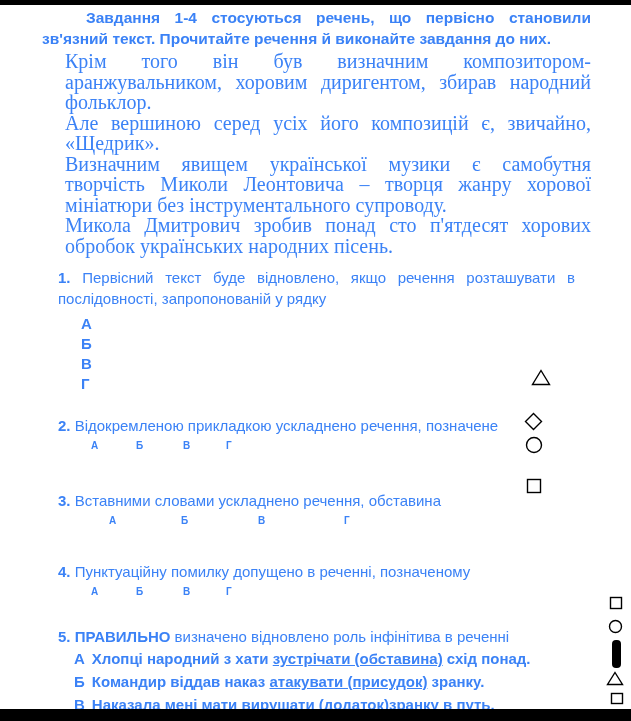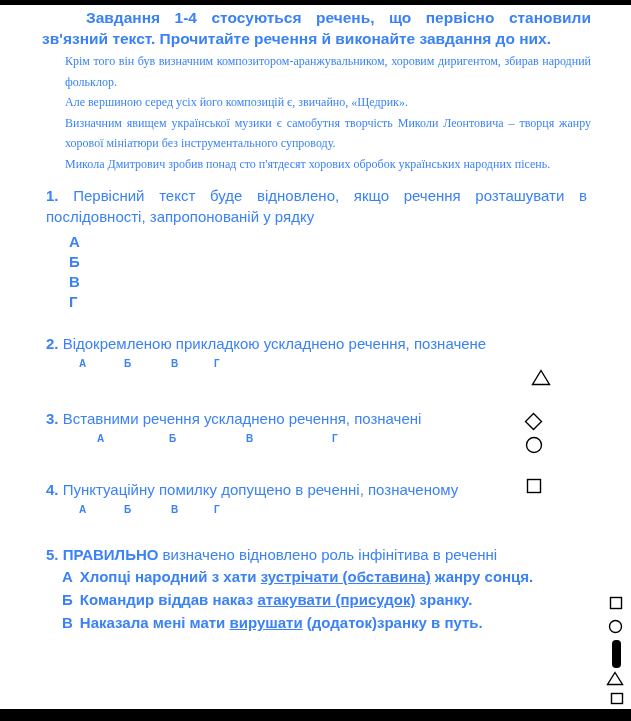--- a/index.html
+++ b/index.html
@@ -24,26 +24,26 @@
     font-size: 15.5px;
     line-height: 21px;
     text-align: justify;
     text-indent: 44px;
   }
 
   .sentences {
     margin-top: 2px;
     margin-left: 23px;
     font-family: "Liberation Serif", serif;
-    font-size: 12px;
+    font-size: 20px;
     line-height: 20.5px;
   }
   .sentences p { margin: 0; text-align: justify; }
 
-  .question { margin: 4px; }
+  .question { margin: 16px; }
   .q-text { margin: 0; font-size: 15px; line-height: 21px; text-align: justify; }
   .q-num { font-weight: bold; }
   .q-bold { font-weight: bold; }
 
   .q1 { margin-top: 11px; }
   .v-options { margin-top: 5px; margin-left: 23px; font-weight: bold; font-size: 15px; line-height: 20px; }
   .v-options div { height: 20px; }
 
   .q2 { margin-top: 21px; }
   .q3 { margin-top: 30px; }
@@ -115,21 +115,21 @@
       <p class="q-text"><span class="q-num">2.</span> <span>Відокремленою прикладкою ускладнено речення, позначене</span></p>
       <div class="opt-row row-a">
         <span>А</span>
         <span>Б</span>
         <span>В</span>
         <span>Г</span>
       </div>
     </div>
 
     <div class="question q3">
-      <p class="q-text"><span class="q-num">3.</span> <span>Вставними речення ускладнено речення, позначені</span></p>
+      <p class="q-text"><span class="q-num">3.</span> <span>Вставними словами ускладнено речення, обставина</span></p>
       <div class="opt-row row-b">
         <span>А</span>
         <span>Б</span>
         <span>В</span>
         <span>Г</span>
       </div>
     </div>
 
     <div class="question q4">
       <p class="q-text"><span class="q-num">4.</span> <span>Пунктуаційну помилку допущено в реченні, позначеному</span></p>
@@ -138,21 +138,21 @@
         <span>Б</span>
         <span>В</span>
         <span>Г</span>
       </div>
     </div>
 
     <div class="question q5">
       <p class="q-text"><span class="q-num">5.</span> <span class="q-bold">ПРАВИЛЬНО</span> <span>визначено відновлено роль інфінітива в реченні</span></p>
 
       <div class="q5-option">
-        <span class="letter">А</span><span>Хлопці народний з хати </span><span class="underlined">зустрічати (обставина)</span><span> жанру сонця.</span>
+        <span class="letter">А</span><span>Хлопці народний з хати </span><span class="underlined">зустрічати (обставина)</span><span> схід понад.</span>
       </div>
       <div class="q5-option">
         <span class="letter">Б</span><span>Командир віддав наказ </span><span class="underlined">атакувати (присудок)</span><span> зранку.</span>
       </div>
       <div class="q5-option">
         <span class="letter">В</span><span>Наказала мені мати </span><span class="underlined">вирушати</span><span> (додаток)зранку в путь.</span>
       </div>
     </div>
 
   </div>

